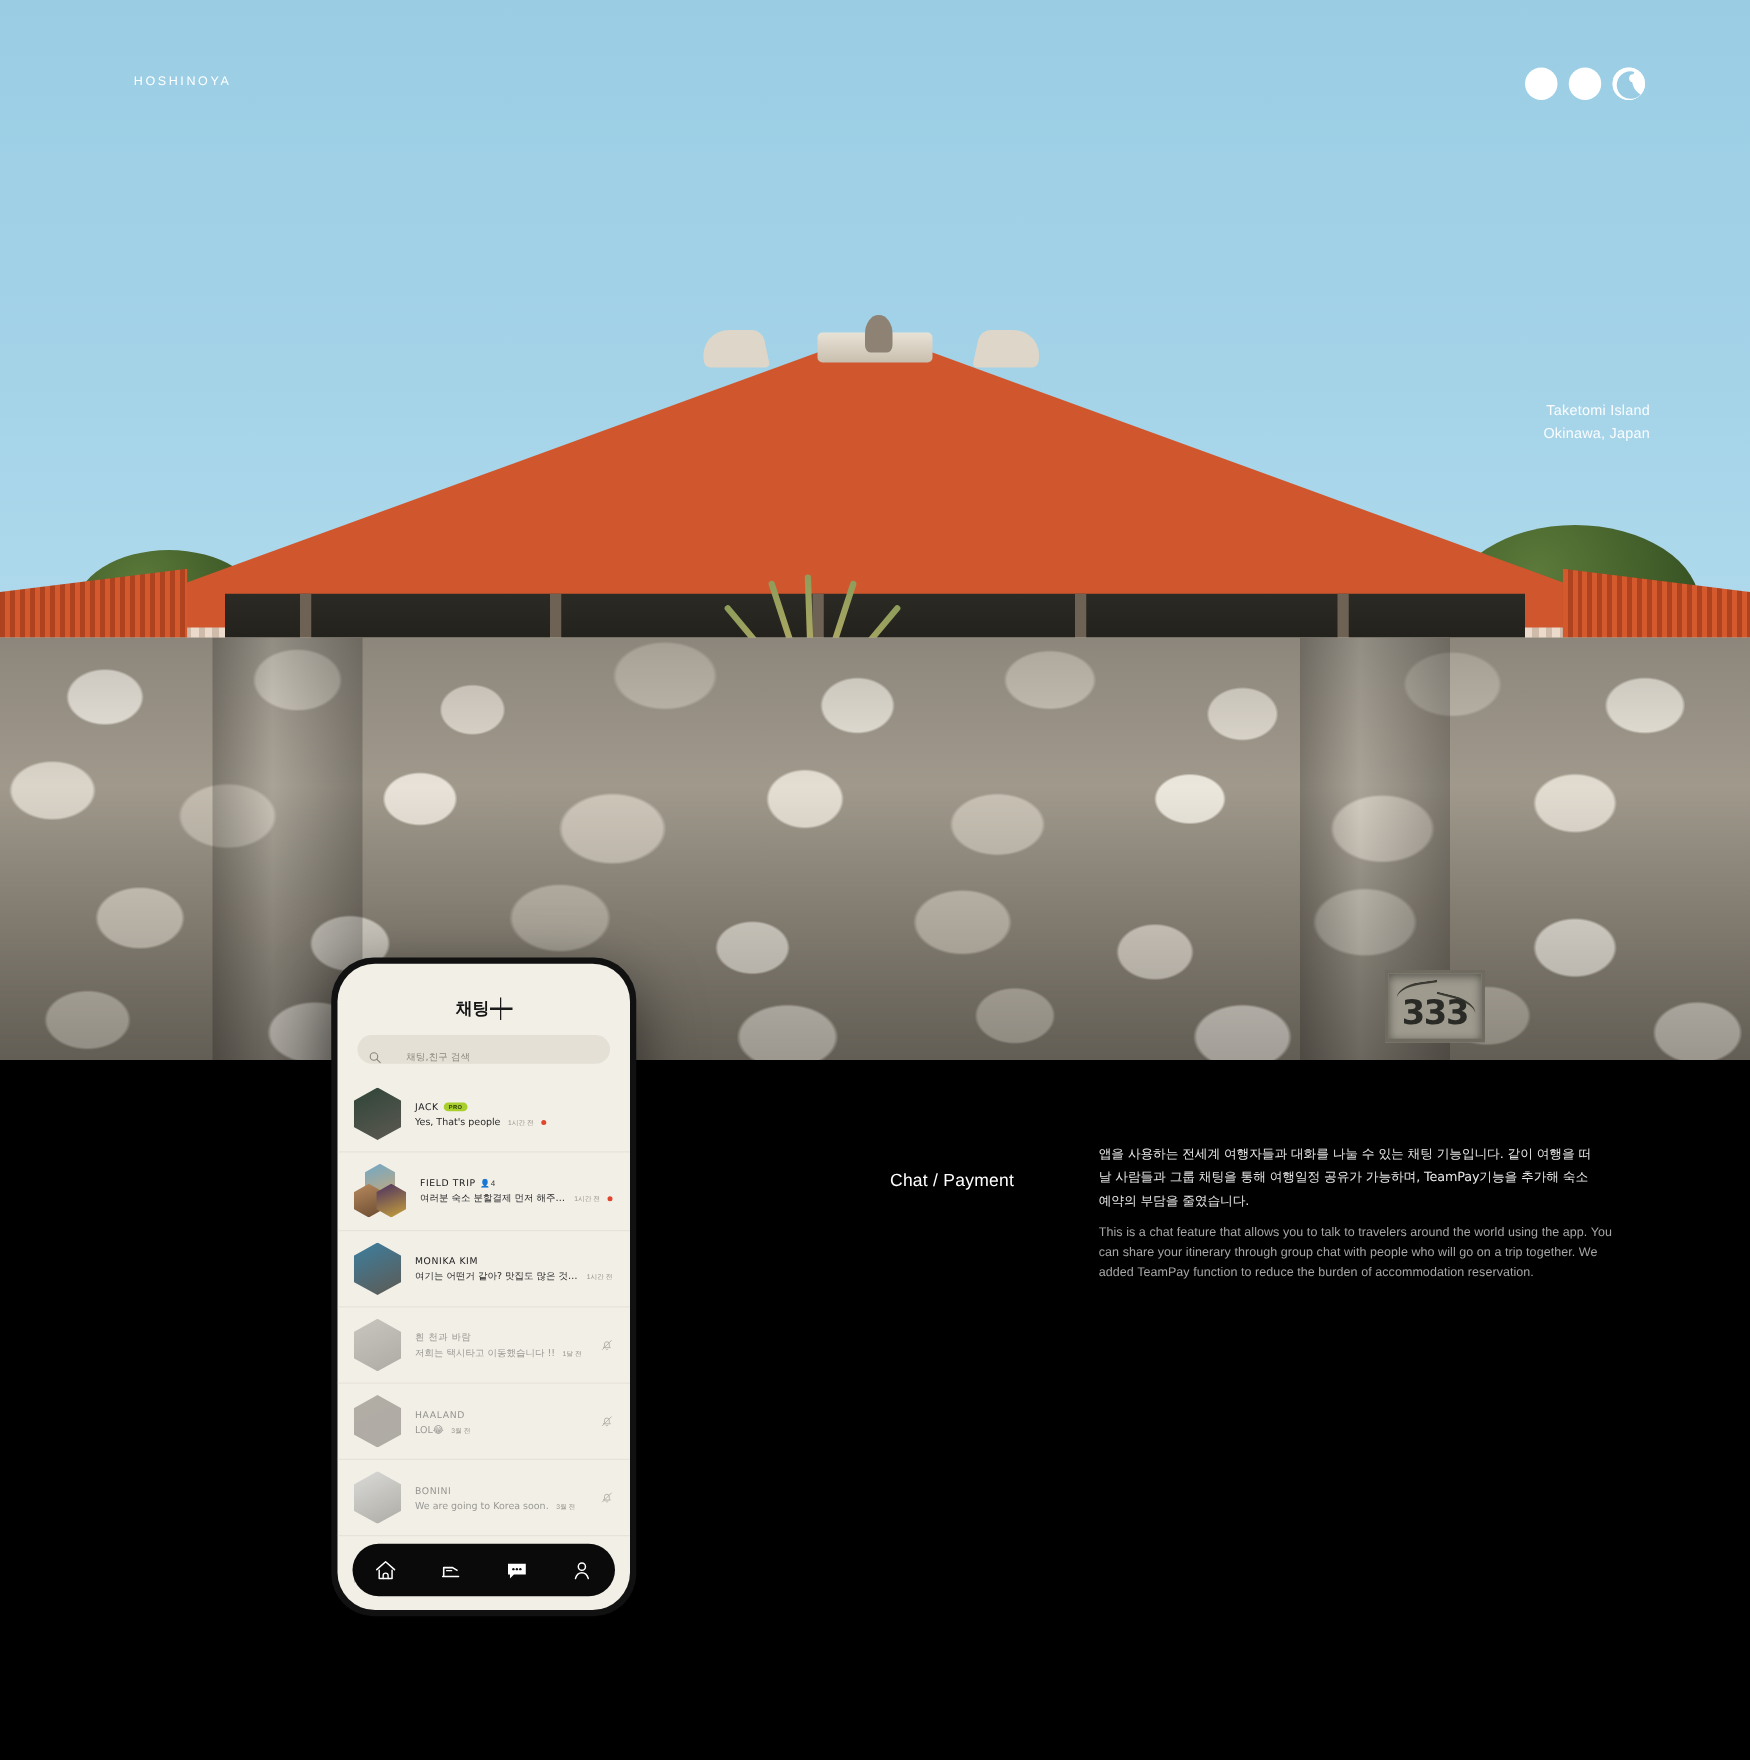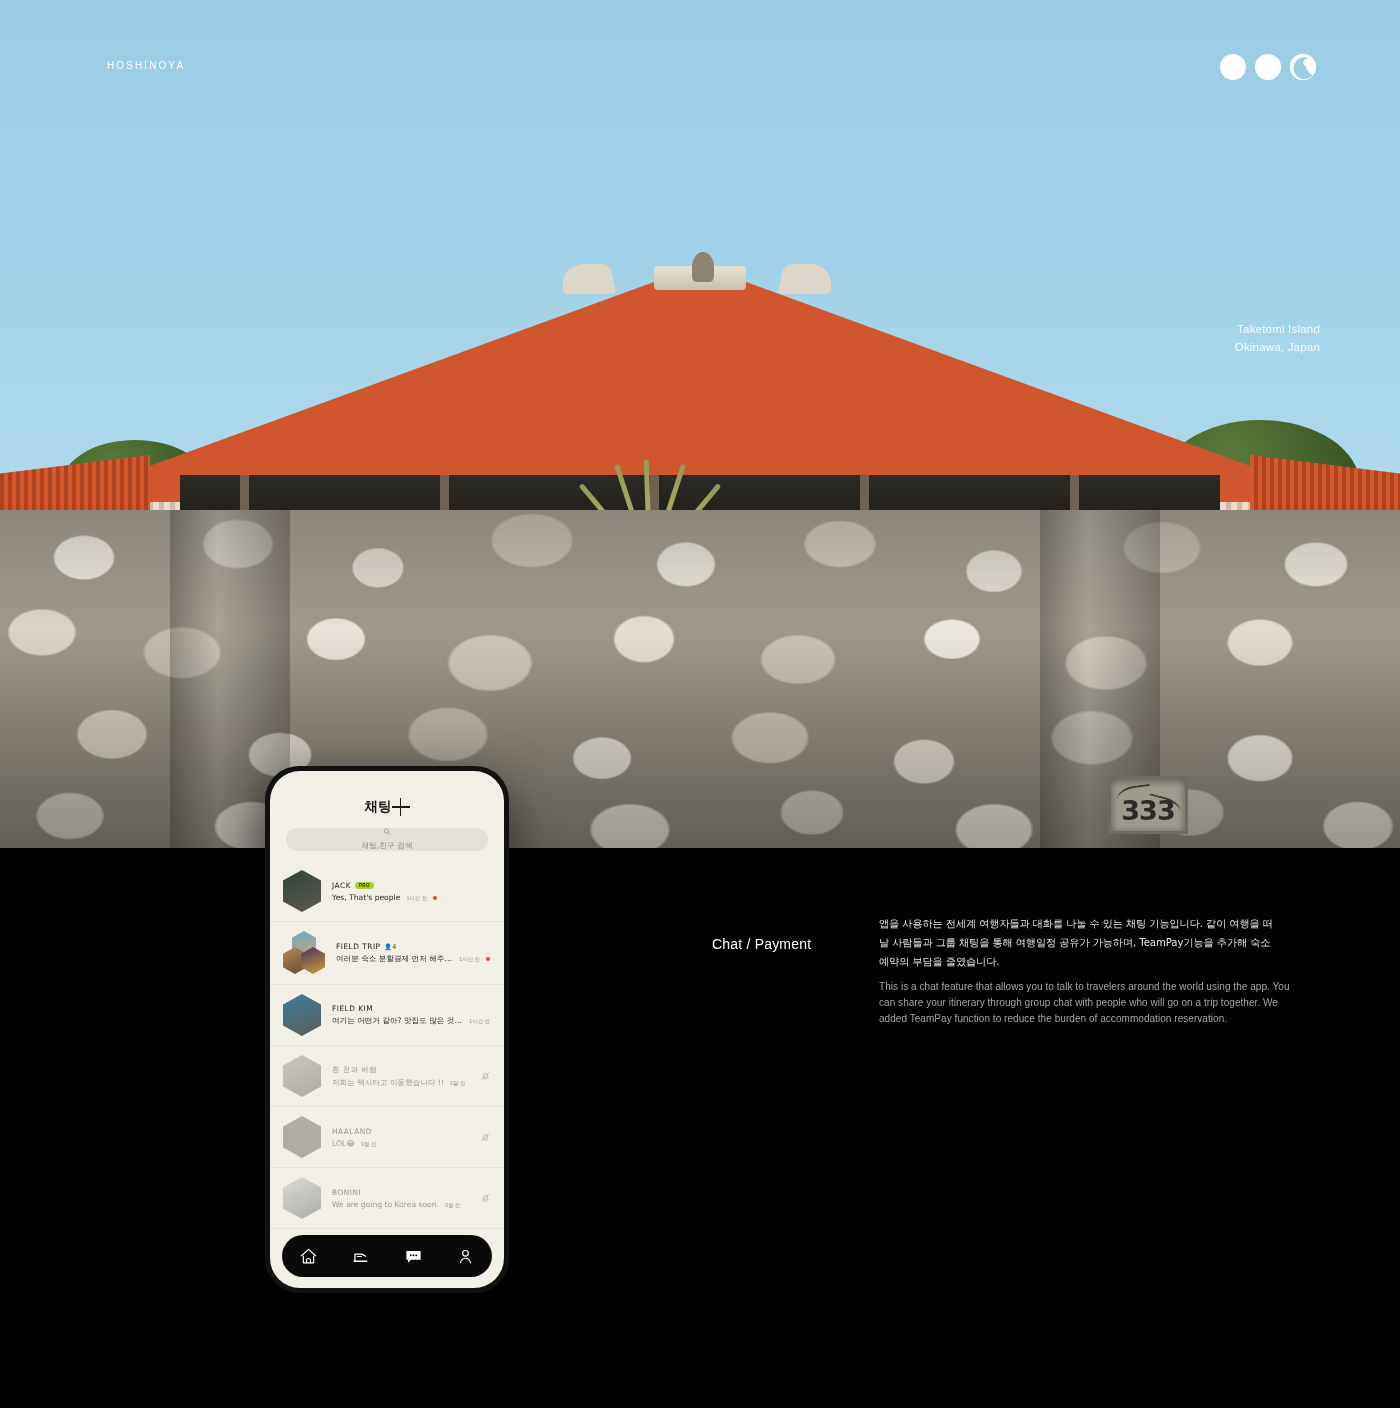--- a/index.html
+++ b/index.html
@@ -294,24 +294,23 @@
     content: ""; position: absolute; background: #1a1a1a;
   }
   .plus-btn::before { left: 0; top: 8px; width: 18px; height: 1.6px; }
   .plus-btn::after  { top: 0; left: 8px; height: 18px; width: 1.6px; }
 
   .search {
     margin: 12px 16px 0 16px;
     height: 23px;
     border-radius: 12px;
     background: #e4e0d6;
-    display: flex; align-items: center;
-    gap: 6px; padding: 0 9px;
+    display: flex; align-items: flex-end;
+    gap: 20px; padding: 0 9px;
     cursor: text;
-    flex-direction: column;
   }
   .search-ph {
     font-family: "DejaVu Sans", sans-serif;
     font-size: 7.6px; color: #8c887e; letter-spacing: .1px;
   }
 
   .chat-list {
     margin-top: 10px;
     height: 405px;
     overflow: hidden;
@@ -553,21 +552,21 @@
                 <span class="msg">여러분 숙소 분할결제 먼저 해주세요~</span>
                 <span class="time">1시간 전</span>
                 <span class="unread"></span>
               </div>
             </div>
           </div>
           <div class="chat-row">
             <div class="hexa" style="background:linear-gradient(155deg,#3d7fa0,#5d5a53)"></div>
             <div class="chat-body">
               <div class="name-line">
-                <span class="name">FIELD KIM</span>
+                <span class="name">MONIKA KIM</span>
               </div>
               <div class="msg-line">
                 <span class="msg">여기는 어떤거 같아? 맛집도 많은 것 같은데</span>
                 <span class="time">1시간 전</span>
               </div>
             </div>
           </div>
           <div class="chat-row muted">
             <div class="hexa" style="background:linear-gradient(155deg,#9a9287,#5d5a53)"></div>
             <div class="chat-body">

